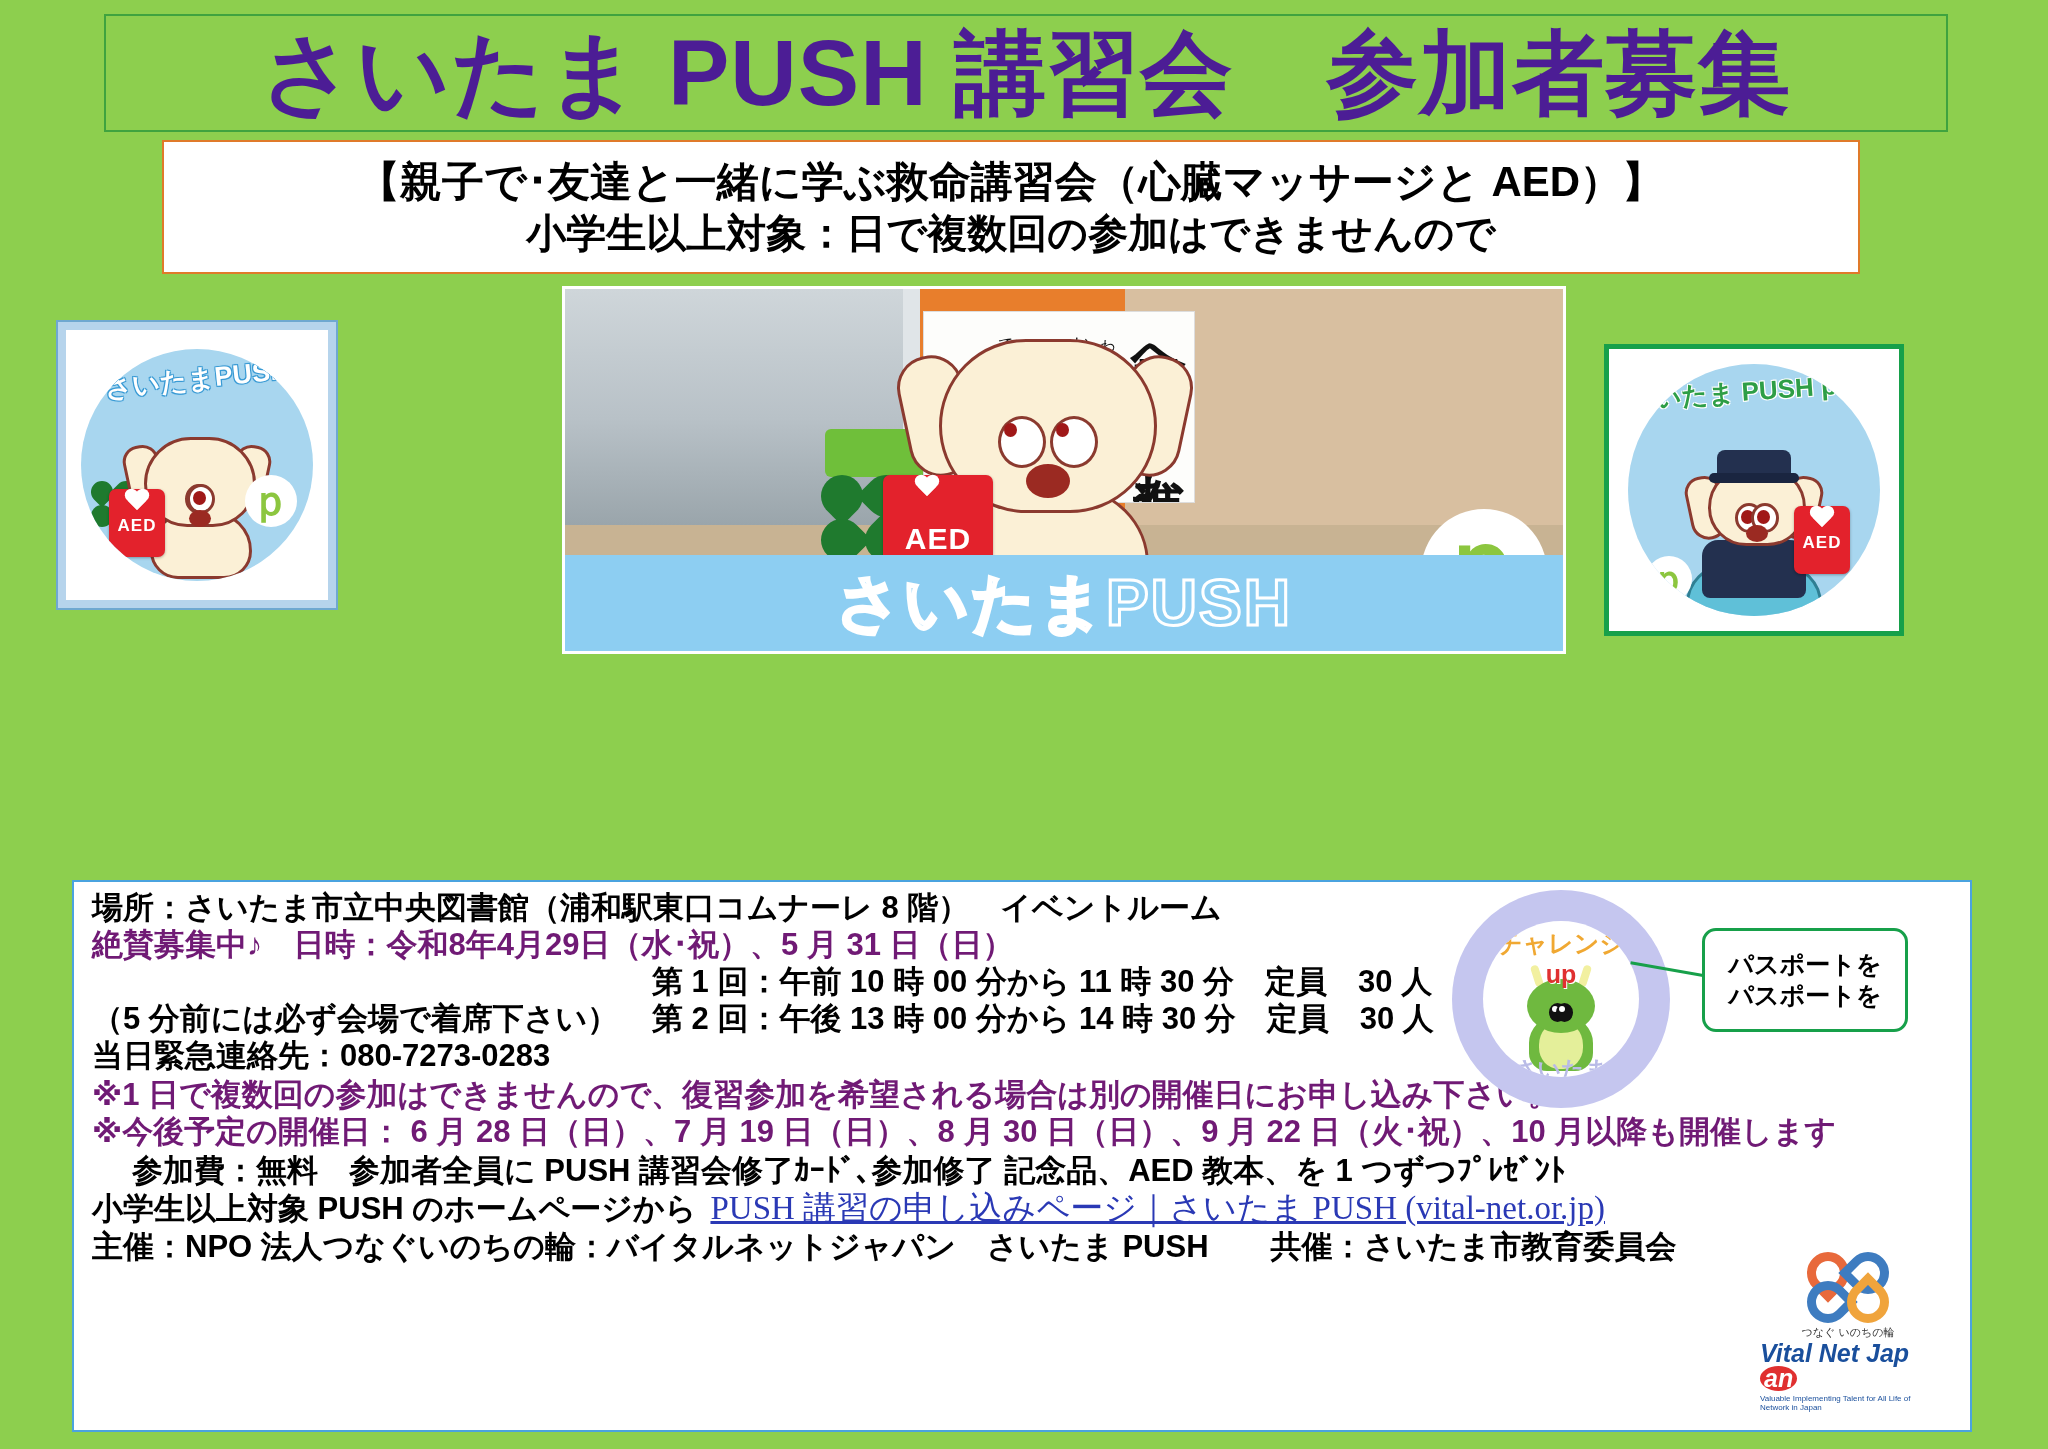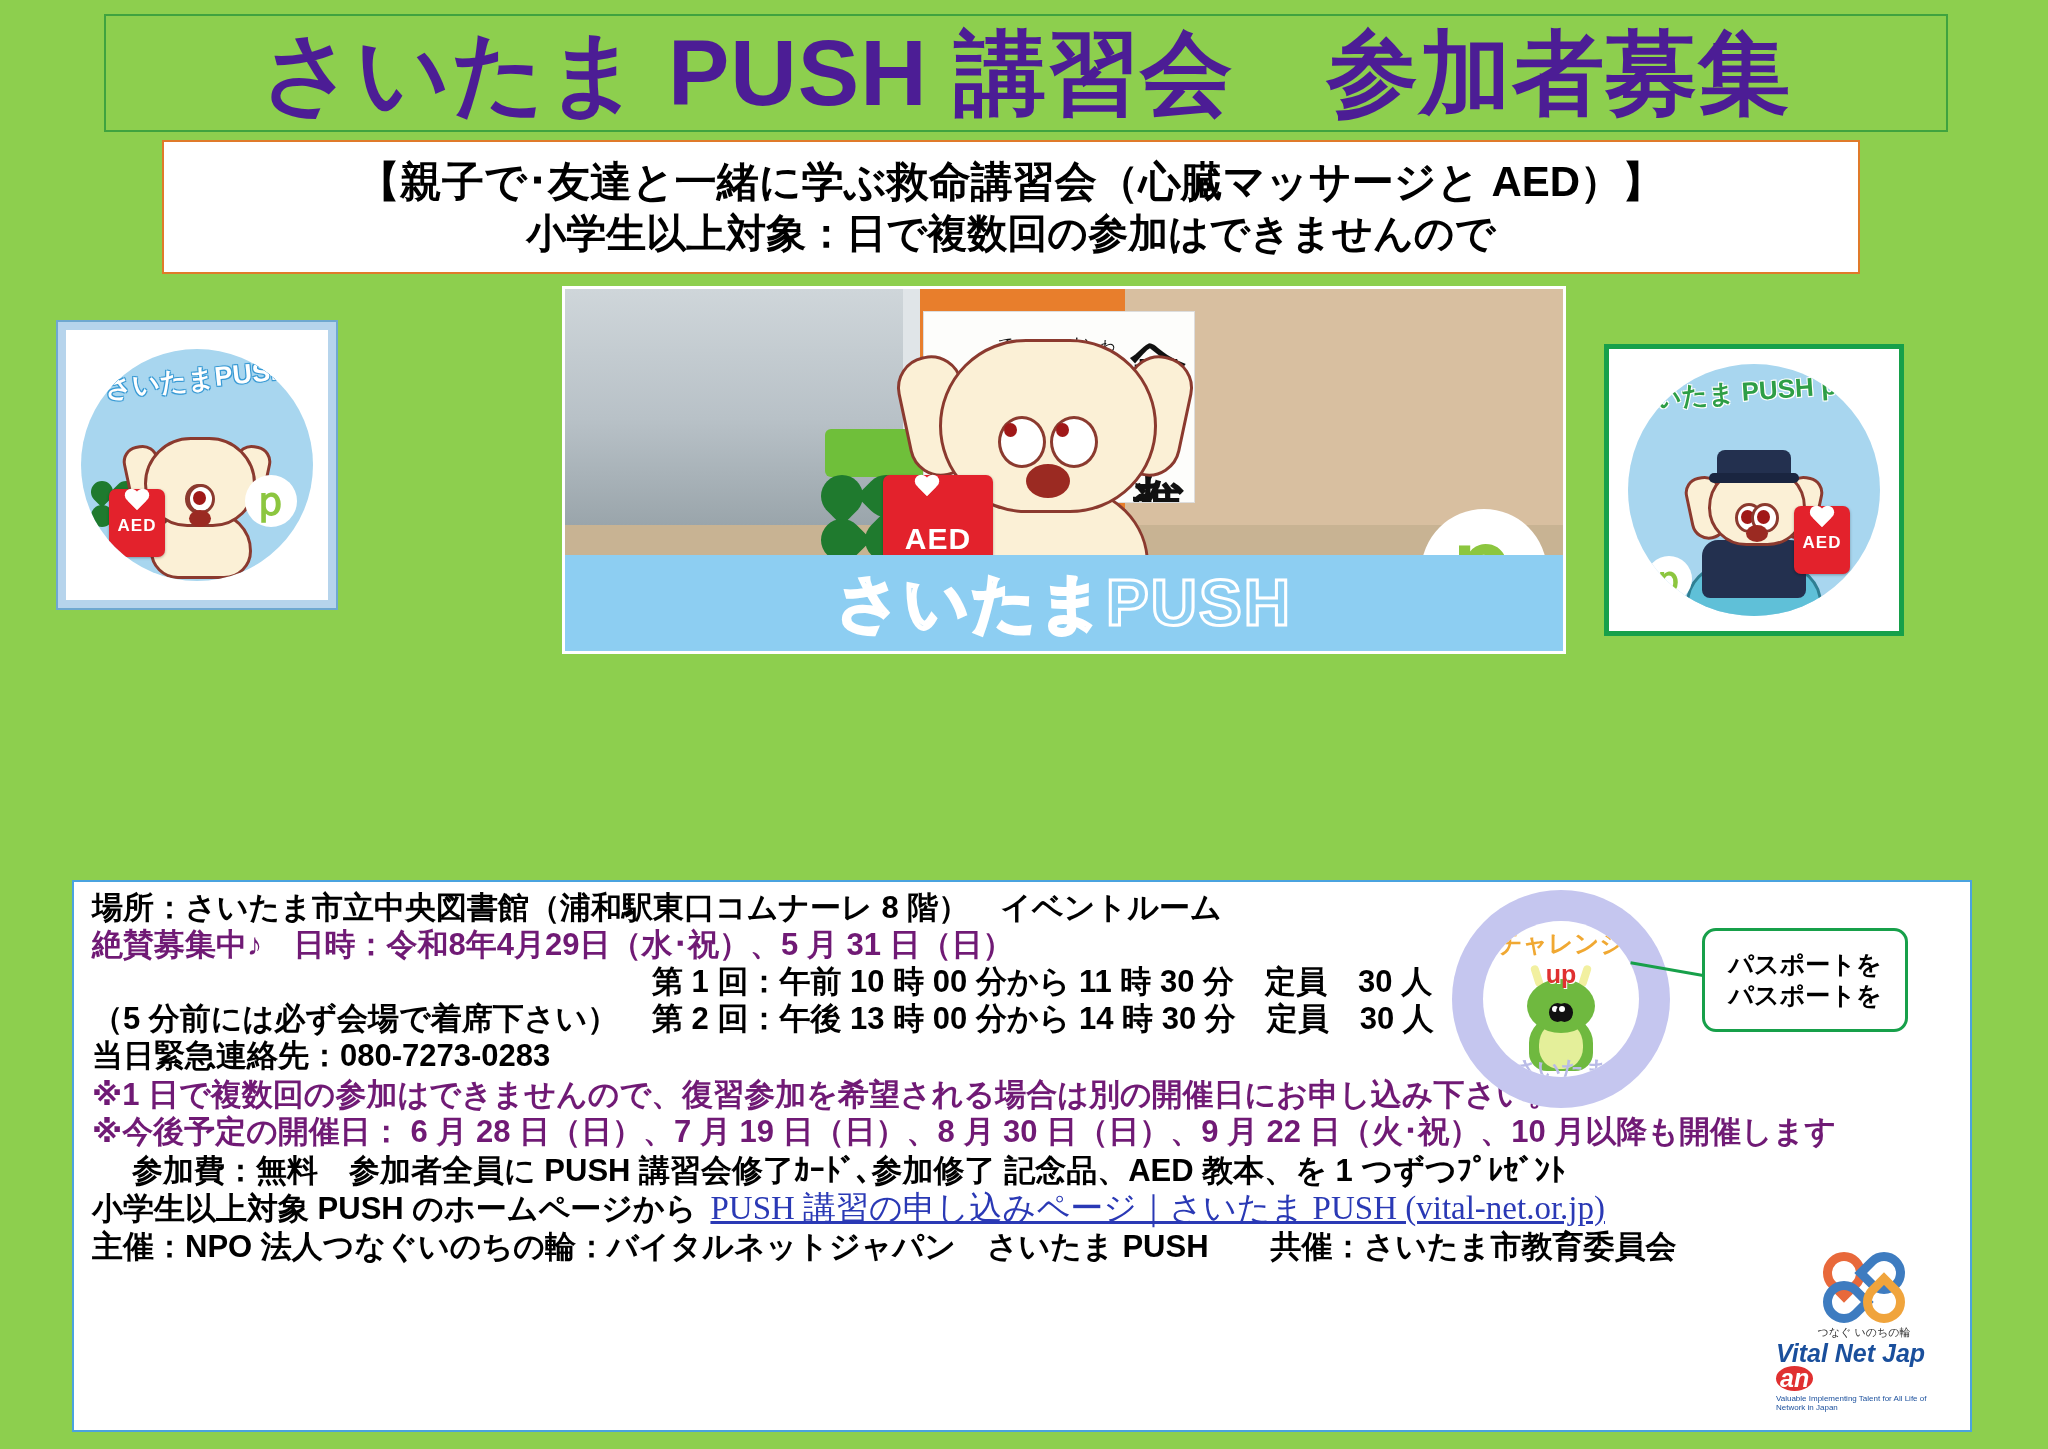--- a/index.html
+++ b/index.html
@@ -368,21 +368,21 @@
     border: 3px solid #17a04a; border-radius: 14px; background: #fff;
     display: flex; flex-direction: column; align-items: center; justify-content: center;
     font-size: 25px; font-weight: bold; color: #000; line-height: 1.25;
   }
   .callout-tail {
     position: absolute; right: 262px; top: 86px; width: 78px; height: 3px;
     background: #17a04a; transform: rotate(10deg);
   }
   
   .vital-logo {
-    position: absolute; right: 18px; bottom: 12px;
+    position: absolute; right: 34px; bottom: 12px;
     width: 176px; height: 166px; background: #fff;
     display: flex; flex-direction: column; align-items: center; justify-content: flex-end;
     padding-bottom: 6px; box-sizing: border-box;
   }
   .vital-clover { position: relative; width: 86px; height: 80px; margin-bottom: 2px; }
   .vital-clover i {
     position: absolute; width: 42px; height: 42px; border-radius: 50% 50% 50% 0;
     border: 9px solid; box-sizing: border-box; background: transparent;
   }
   .vital-clover i:nth-child(1){left:2px;top:0;transform:rotate(-45deg);border-color:#e8693b;}

